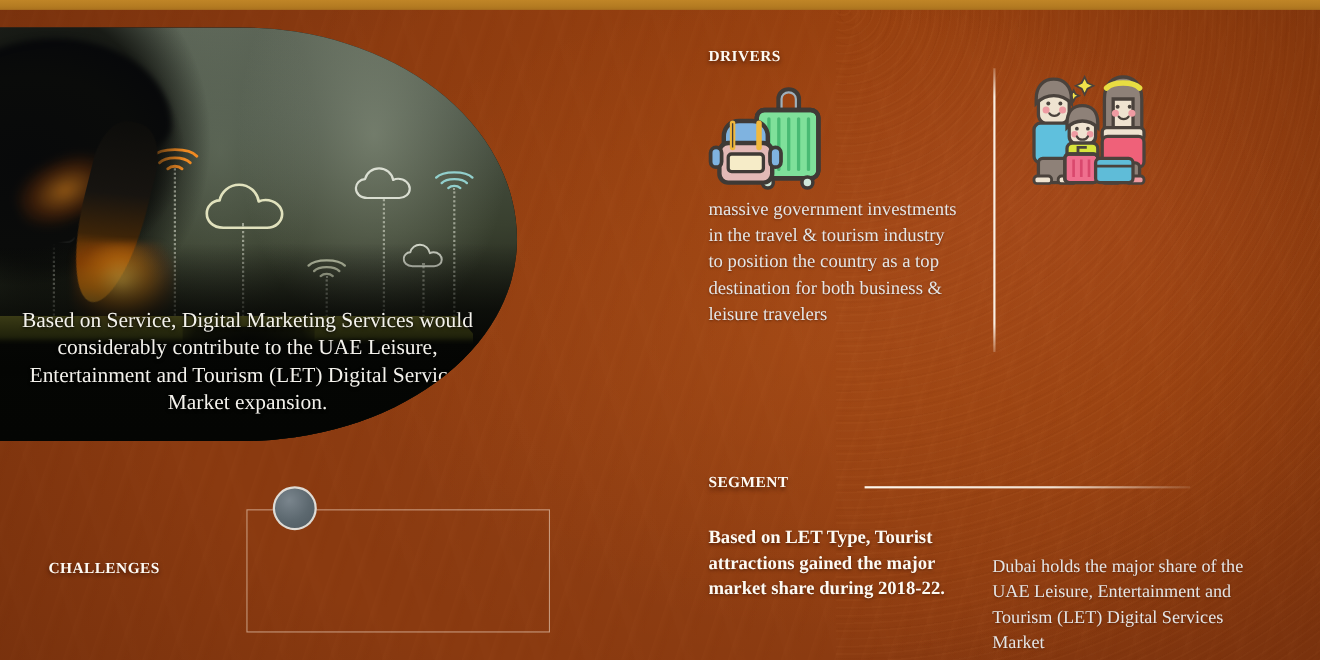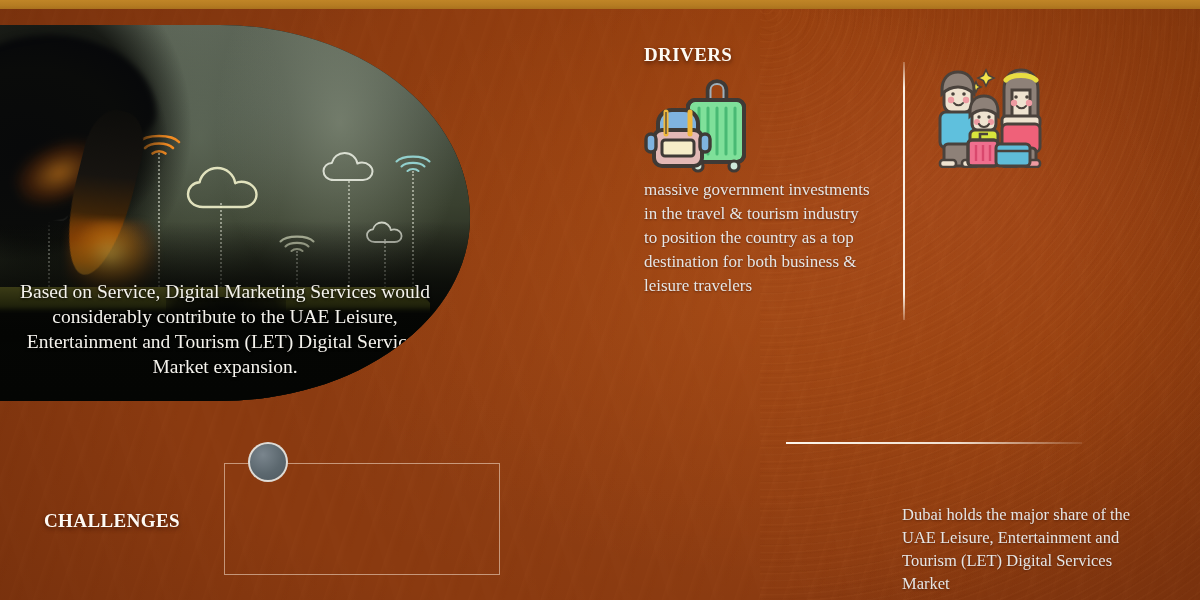--- a/index.html
+++ b/index.html
@@ -181,21 +181,21 @@
     font-size: 19.5px;
     line-height: 25px;
     text-shadow: 0 1px 3px rgba(0,0,0,.95);
   }
 
   
   .sec-title {
     position: absolute;
     color: #fdfaf4;
     font-weight: bold;
-    font-size: 19px;
+    font-size: 14px;
     letter-spacing: .4px;
     text-shadow: 0 2px 4px rgba(55,16,2,.75);
     z-index: 5;
   }
   .body-text {
     position: absolute;
     color: #e5e5e5;
     font-size: 17px;
     line-height: 24px;
     text-shadow: 0 1px 2px rgba(60,18,3,.55);
@@ -426,18 +426,20 @@
       <rect x="66" y="88" width="34" height="22" rx="4" fill="#5fbcd8" stroke="#4a423c" stroke-width="3"></rect>
       <line x1="66" y1="95" x2="100" y2="95" stroke="#4a423c" stroke-width="2.4"></line>
     </svg>
   </div>
 
 
   <div class="sec-title" style="left:44px; top:498px;margin-top:12px;">CHALLENGES</div>
   <div class="chal-box"></div>
   <div class="chal-dot"></div>
 
+  <div class="sec-title" style="left:644px; top:432px;">SEGMENT</div>
   <div class="divider-h" style="left:786px; top:442px; width:296px;"></div>
 
+  <div class="sub-head" style="left:644px; top:477px; width:226px;">Based on LET Type, Tourist attractions gained the major market share during 2018-22.</div>
 
   <div class="body-text" style="left:902px; top:503px; width:252px; line-height:23px; font-size:16.5px;">Dubai holds the major share of the UAE Leisure, Entertainment and Tourism (LET) Digital Services Market</div>
 
 </div>
 
 </body></html>

